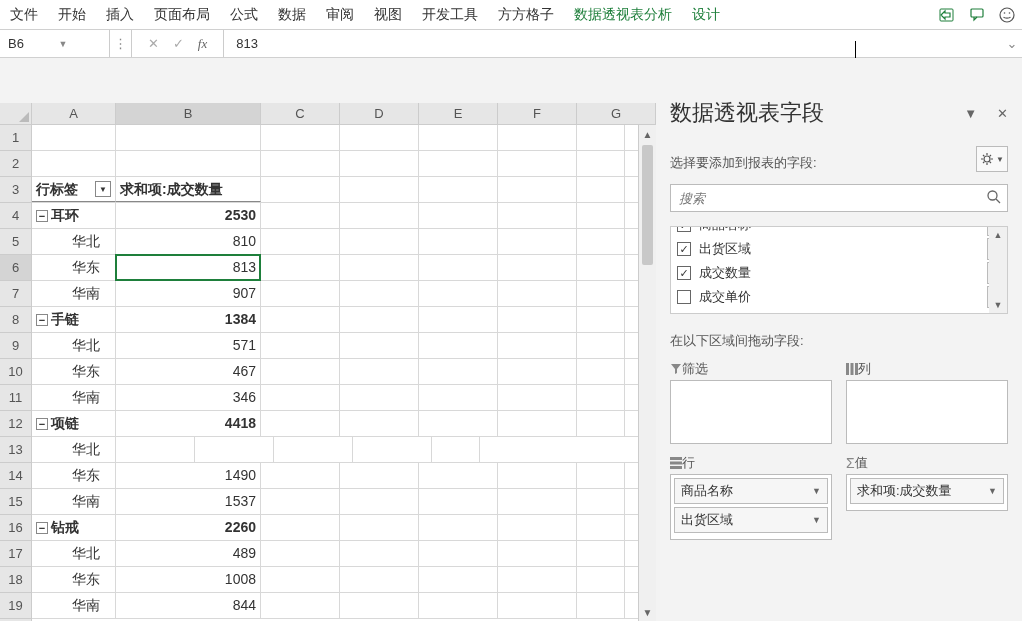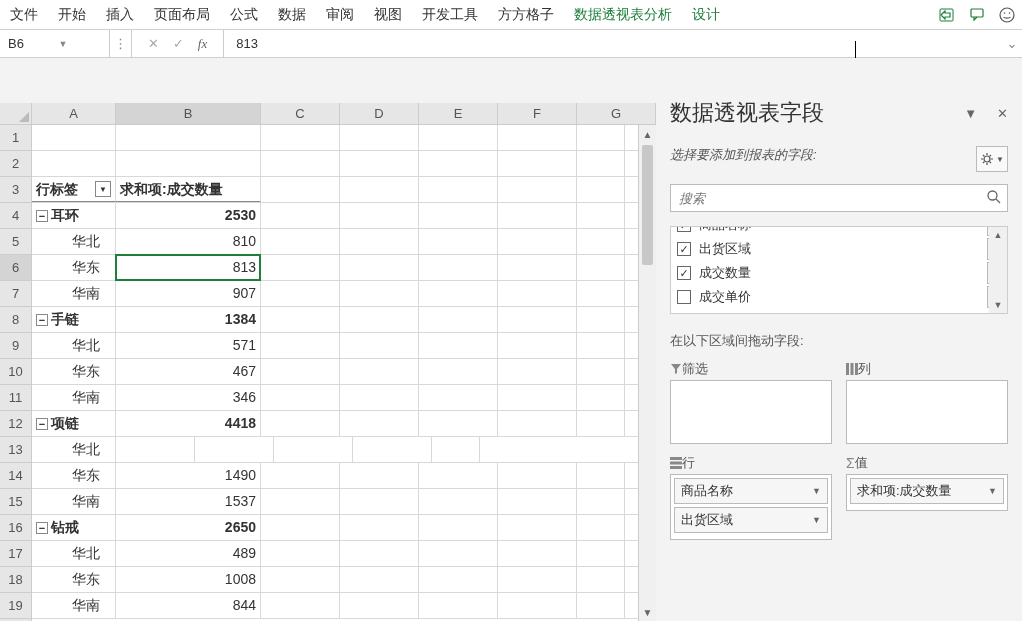--- a/index.html
+++ b/index.html
@@ -52,21 +52,21 @@
 .vscroll .arrow { height: 18px; display: flex; align-items: center; justify-content: center; font-size: 10px; color: #666; }
 .vscroll .thumb { position: absolute; top: 20px; left: 3px; right: 3px; height: 120px; background: #c8c8c8; border-radius: 2px; }
 
 
 .pivot-panel { flex: 1; background: #f3f3f3; padding: 10px 14px 16px 14px; display: flex; flex-direction: column; }
 .pivot-panel-top { height:30px; }
 .pivot-title-row { display: flex; align-items: center; }
 .pivot-title { font-size: 22px; font-weight: 300; color: #333; flex: 1; }
 .pivot-title-actions { display: flex; gap: 20px; align-items: center; }
 .pivot-title-actions span { cursor: pointer; color: #666; font-size: 13px; }
-.pivot-sub-row { display: flex; align-items: flex-start; margin-top: 18px; font-style: italic; }
+.pivot-sub-row { display: flex; align-items: flex-end; margin-top: 18px; }
 .pivot-subtitle { font-size: 13px; color: #555; flex: 1; }
 .gear-btn { width: 32px; height: 26px; border: 1px solid #bbb; display: flex; align-items: center; justify-content: center; gap: 2px; cursor: pointer; background: #f9f9f9; }
 .search-box { margin-top: 12px; position: relative; }
 .search-box input { width: 100%; height: 28px; border: 1px solid #bbb; padding: 0 30px 0 8px; font-size: 13px; font-style: italic; color: #888; background: #fff; }
 .search-box .s-icon { position: absolute; right: 6px; top: 5px; }
 .fields-list { margin-top: 14px; border: 1px solid #ccc; background: #fff; position: relative; height: 88px; overflow: hidden; }
 .field-item { display: flex; align-items: center; height: 24px; padding: 0 6px; gap: 8px; }
 .field-item.cut { margin-top: -14px; }
 .field-cb { width: 14px; height: 14px; border: 1px solid #666; display: flex; align-items: center; justify-content: center; }
 .field-cb.checked::after { content: "✓"; font-size: 11px; color: #333; }
@@ -313,21 +313,21 @@
             <div class="cell a child" style="flex: 0 0 84px;">华南</div>
             <div class="cell b" style="flex: 0 0 145px;">1537</div>
             <div class="cell" style="flex: 0 0 79px;"></div>
             <div class="cell" style="flex: 0 0 79px;"></div>
             <div class="cell" style="flex: 0 0 79px;"></div>
             <div class="cell" style="flex: 0 0 79px;"></div>
             <div class="cell" style="flex: 0 0 48px;"></div>
           </div>
           <div class="grid-row">
             <div class="cell a group" style="flex: 0 0 84px;"><span class="collapse-btn">−</span>钻戒</div>
-            <div class="cell b" style="flex: 0 0 145px; font-weight: bold;">2650</div>
+            <div class="cell b" style="flex: 0 0 145px; font-weight: bold;">2260</div>
             <div class="cell" style="flex: 0 0 79px;"></div>
             <div class="cell" style="flex: 0 0 79px;"></div>
             <div class="cell" style="flex: 0 0 79px;"></div>
             <div class="cell" style="flex: 0 0 79px;"></div>
             <div class="cell" style="flex: 0 0 48px;"></div>
           </div>
           <div class="grid-row">
             <div class="cell a child" style="flex: 0 0 84px;">华北</div>
             <div class="cell b" style="flex: 0 0 145px;">489</div>
             <div class="cell" style="flex: 0 0 79px;"></div>

